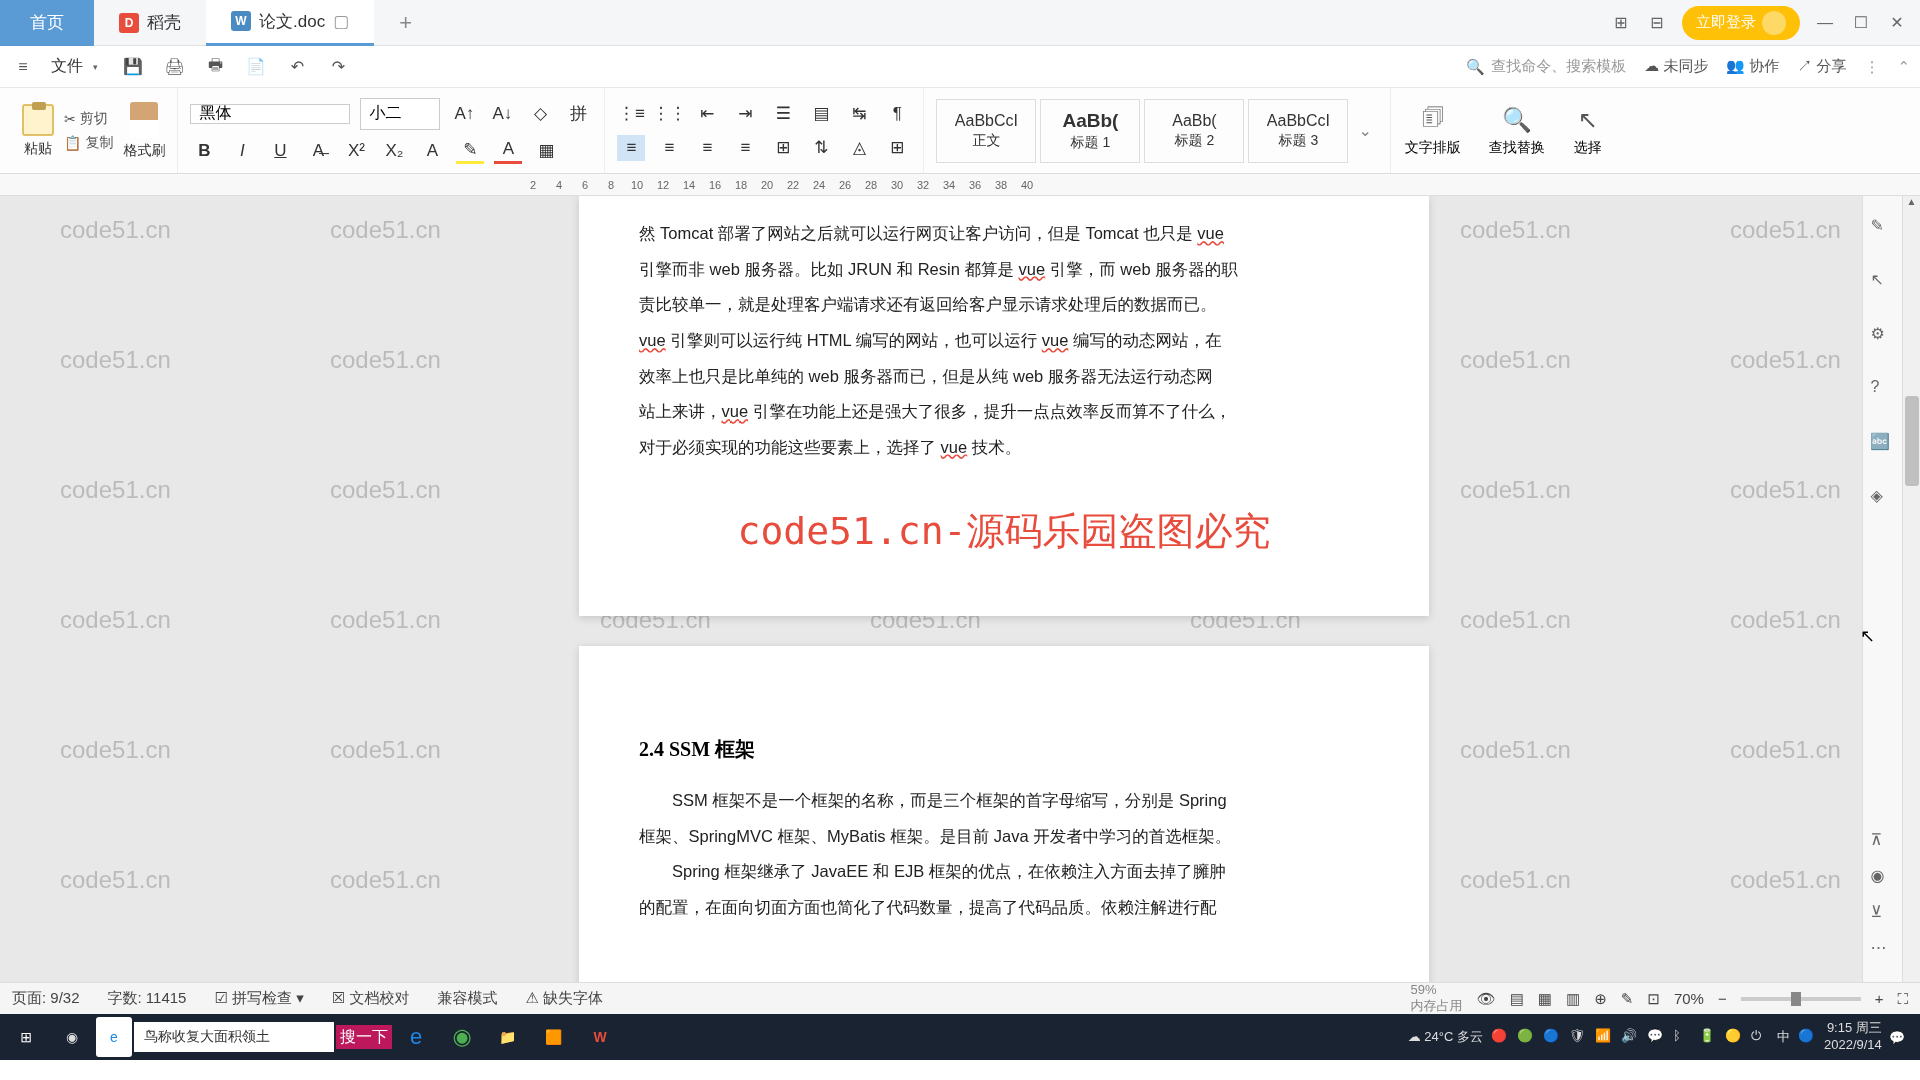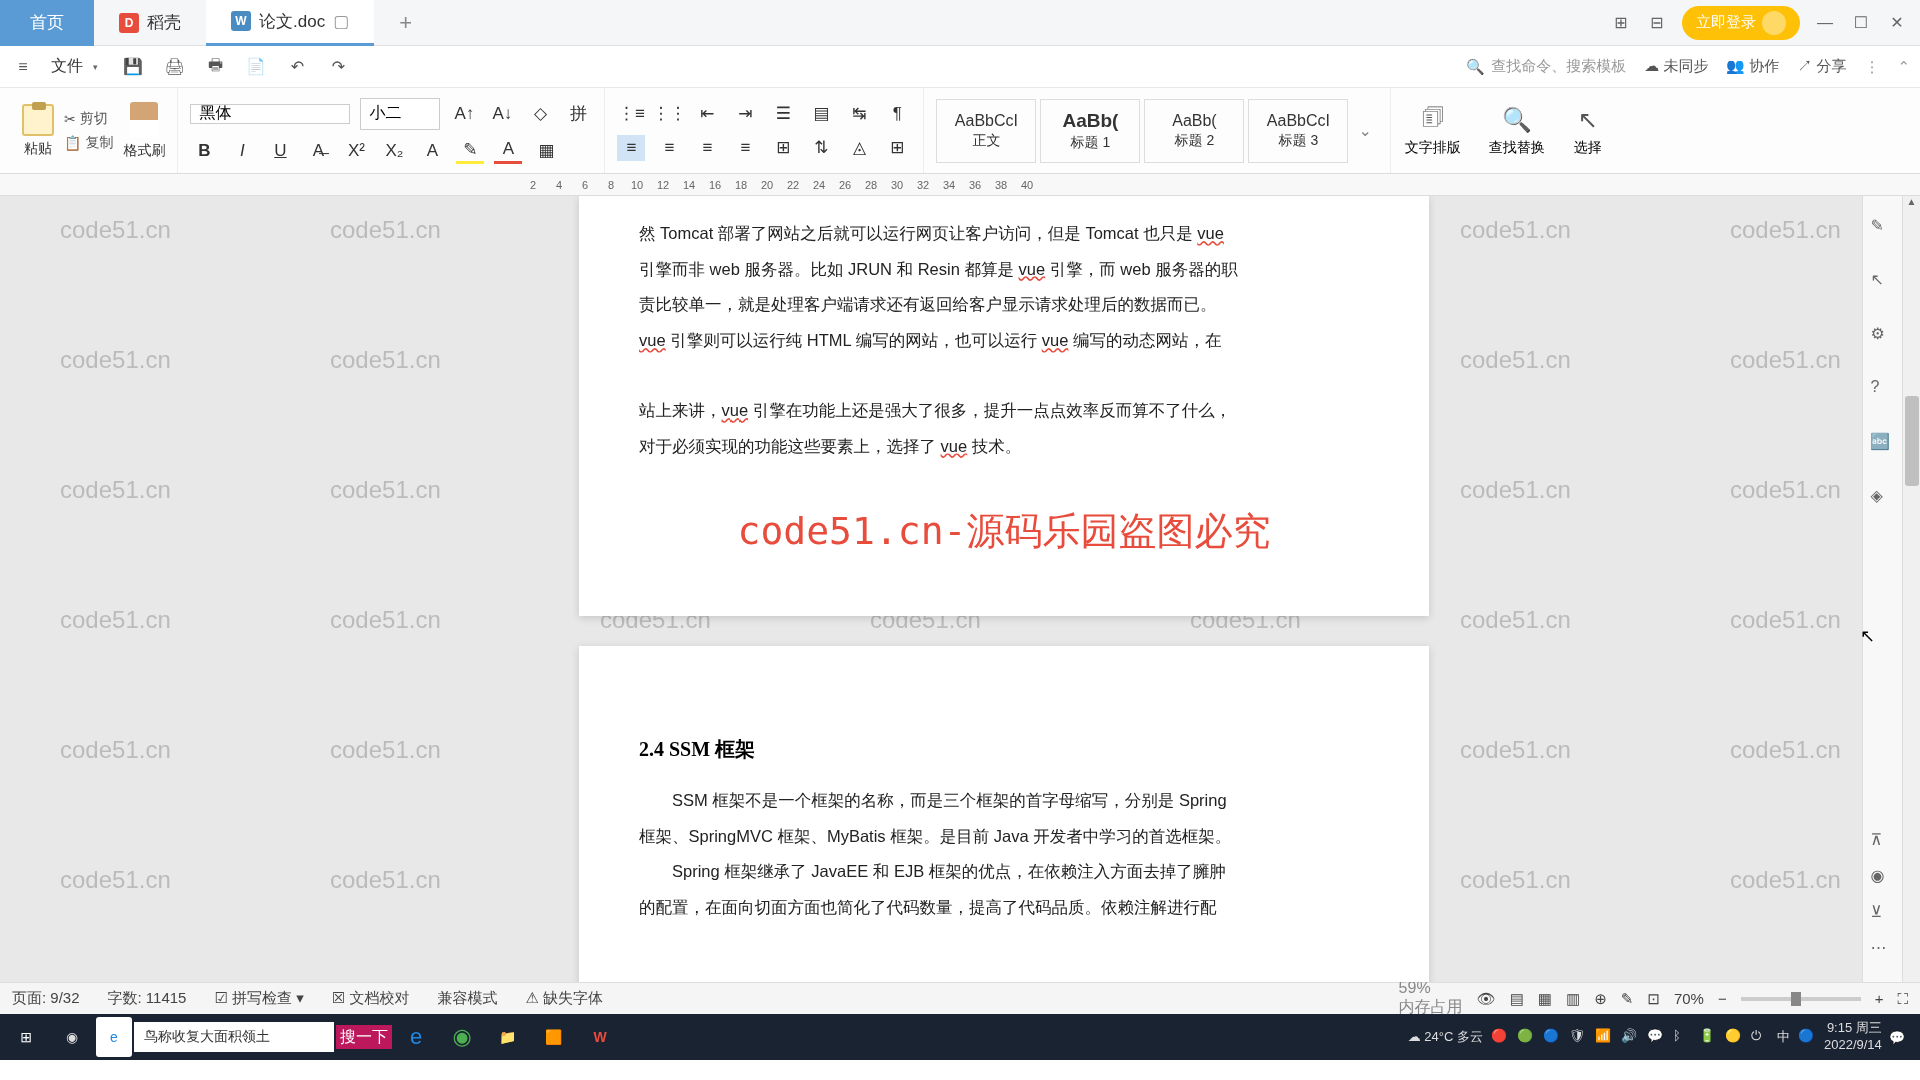--- a/index.html
+++ b/index.html
@@ -291,21 +291,21 @@
   <div class="wm-bg" style="top:670px;left:1460px">code51.cn</div>
   <div class="wm-bg" style="top:670px;left:1730px">code51.cn</div>
 
   <div class="doc-scroll">
     <div class="page page1">
       <p class="doc-text">
         <span>然 Tomcat 部署了网站之后就可以运行网页让客户访问，但是 Tomcat 也只是 </span><span class="uline">vue</span><br>
         <span>引擎而非 web 服务器。比如 JRUN 和 Resin 都算是 </span><span class="uline">vue</span><span> 引擎，而 web 服务器的职</span><br>
         <span>责比较单一，就是处理客户端请求还有返回给客户显示请求处理后的数据而已。</span><br>
         <span class="uline">vue</span><span> 引擎则可以运行纯 HTML 编写的网站，也可以运行 </span><span class="uline">vue</span><span> 编写的动态网站，在</span><br>
-        <br>
+        <span>效率上也只是比单纯的 web 服务器而已，但是从纯 web 服务器无法运行动态网</span><br>
         <span>站上来讲，</span><span class="uline">vue</span><span> 引擎在功能上还是强大了很多，提升一点点效率反而算不了什么，</span><br>
         <span>对于必须实现的功能这些要素上，选择了 </span><span class="uline">vue</span><span> 技术。</span>
       </p>
       <div class="watermark-big" style="top:310px">code51.cn-源码乐园盗图必究</div>
     </div>
     <div class="page page2">
       <h3 class="heading">2.4 SSM 框架</h3>
       <p class="doc-text indent">
         <span>SSM 框架不是一个框架的名称，而是三个框架的首字母缩写，分别是 Spring</span><br>
         <span>框架、SpringMVC 框架、MyBatis 框架。是目前 Java 开发者中学习的首选框架。</span>
@@ -339,21 +339,21 @@
 </div>
 
 <div class="statusbar">
   <span>页面: 9/32</span>
   <span>字数: 11415</span>
   <span>☑ <span>拼写检查</span> ▾</span>
   <span>☒ <span>文档校对</span></span>
   <span>兼容模式</span>
   <span>⚠ <span>缺失字体</span></span>
   <div class="status-right">
-    <span style="font-size:16px;color:#888"><span>59%</span><br><span>内存占用</span></span>
+    <span style="font-size:13px;color:#888"><span>59%</span><br><span>内存占用</span></span>
     <span>👁</span>
     <span>▤</span>
     <span>▦</span>
     <span>▥</span>
     <span>⊕</span>
     <span>✎</span>
     <span>⊡</span>
     <span>70%</span>
     <span>−</span>
     <div class="zoom-slider">

